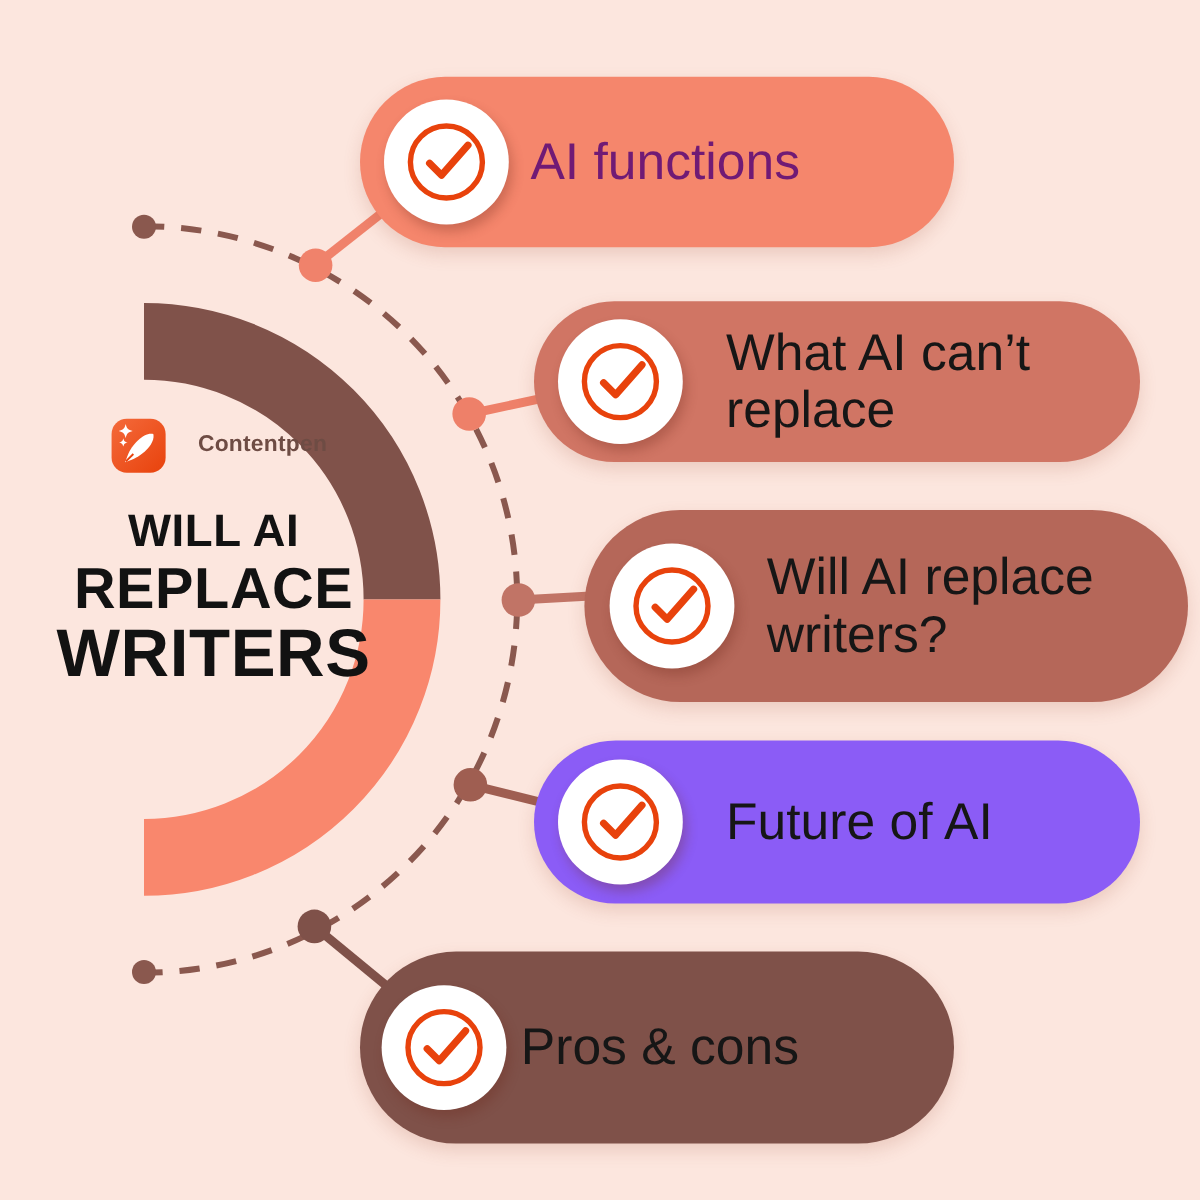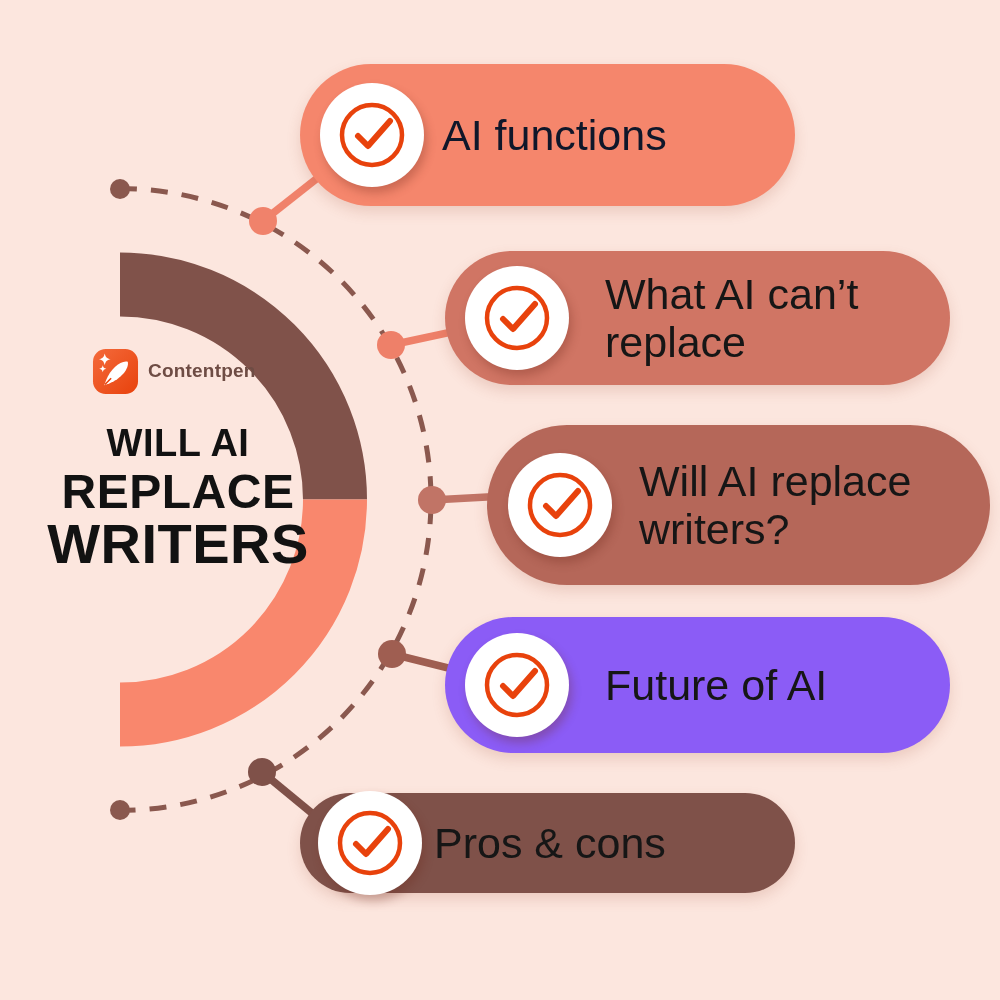--- a/index.html
+++ b/index.html
@@ -12,21 +12,21 @@
   
   .pill{
     position:absolute;display:flex;align-items:center;
     border-radius:999px;
     box-shadow:0 6px 14px rgba(160,80,55,.18);
   }
   .pill-1{left:300px;top:64px;width:495px;height:142px;}
   .pill-2{left:445px;top:251px;width:505px;height:134px;}
   .pill-3{left:487px;top:425px;width:503px;height:160px;}
   .pill-4{left:445px;top:617px;width:505px;height:136px;}
-  .pill-5{left:300px;top:793px;width:495px;height:100px;}
+  .pill-5{left:300px;top:793px;width:495px;height:160px;}
 
   .disc{
     position:absolute;top:50%;transform:translateY(-50%);
     width:104px;height:104px;border-radius:50%;background:#ffffff;
     box-shadow:3px 6px 10px rgba(110,40,25,.30);
     display:flex;align-items:center;justify-content:center;
   }
   .pill-1 .disc{left:20px;}
   .pill-2 .disc{left:20px;}
   .pill-3 .disc{left:21px;}
@@ -41,21 +41,21 @@
   .pill-1 .pill-label{margin-left:142px;}
   .pill-2 .pill-label{margin-left:160px;}
   .pill-3 .pill-label{margin-left:152px;}
   .pill-4 .pill-label{margin-left:160px;}
   .pill-5 .pill-label{margin-left:134px;}
   .pill-line{display:block;}
 
   
   .brand{
     position:absolute;left:92px;top:347px;height:48px;
-    display:flex;align-items:center;gap:9px;
+    display:flex;align-items:center;gap:26px;
   }
   .brand-icon{width:47px;height:47px;display:block;}
   .brand-name{font-size:19px;font-weight:700;color:#6E4C44;letter-spacing:.2px;}
 
   .title{
     position:absolute;left:28px;top:420px;width:300px;
     text-align:center;color:#121212;
   }
   .title-line-1{font-weight:700;font-size:38px;line-height:46px;letter-spacing:.5px;}
   .title-line-2{font-weight:700;font-size:48px;line-height:52px;letter-spacing:.5px;}
@@ -114,21 +114,21 @@
     <div class="title-line-3">WRITERS</div>
   </div>
 
   <div class="pill pill-1" style="background-color: rgb(245, 134, 108);">
     <div class="disc">
       <svg class="check-svg" viewBox="0 0 80 80" aria-hidden="true">
         <circle cx="40" cy="40" r="30" fill="none" stroke-width="4.5" style="stroke: rgb(232, 66, 12);"></circle>
         <path d="M 26 41 L 36 51 L 58 26" fill="none" stroke-width="6" stroke-linecap="round" stroke-linejoin="round" style="stroke: rgb(232, 66, 12);"></path>
       </svg>
     </div>
-    <div class="pill-label" style="color: #0f172a;">
+    <div class="pill-label" style="color: #701a75;">
       <span class="pill-line">AI functions</span>
     </div>
   </div>
 
   <div class="pill pill-2" style="background-color: rgb(208, 117, 100);">
     <div class="disc">
       <svg class="check-svg" viewBox="0 0 80 80" aria-hidden="true">
         <circle cx="40" cy="40" r="30" fill="none" stroke-width="4.5" style="stroke: rgb(232, 66, 12);"></circle>
         <path d="M 26 41 L 36 51 L 58 26" fill="none" stroke-width="6" stroke-linecap="round" stroke-linejoin="round" style="stroke: rgb(232, 66, 12);"></path>
       </svg>

